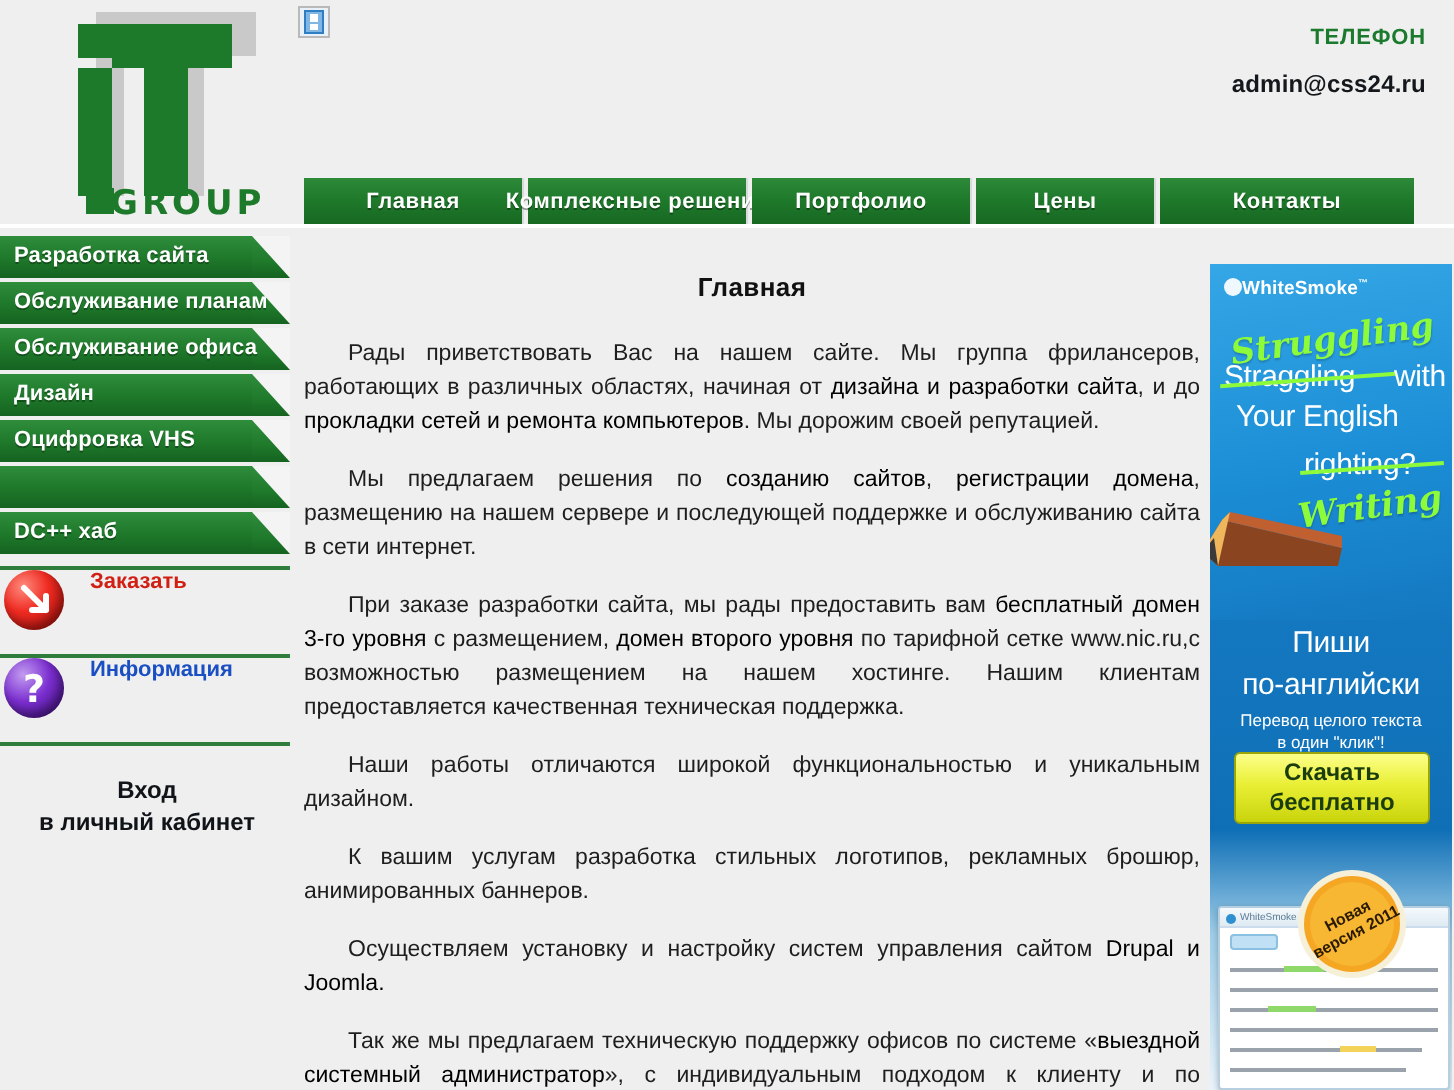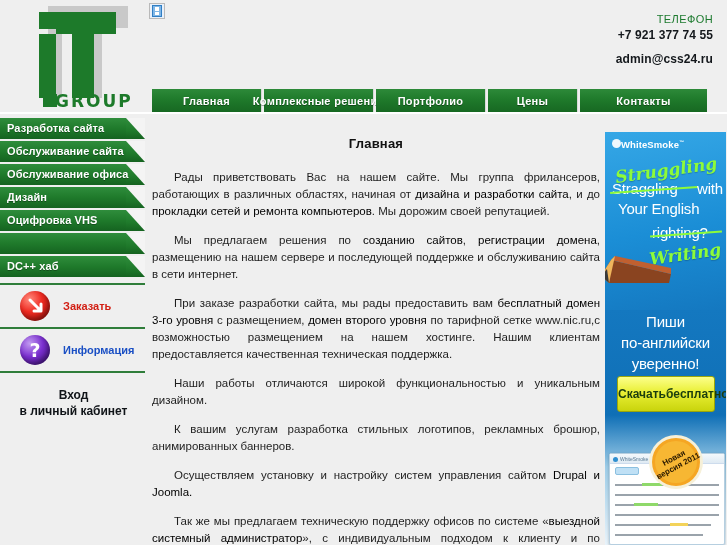--- a/index.html
+++ b/index.html
@@ -36,21 +36,21 @@
   }
   #broken-img svg { display:block; }
 
   #contacts {
     position: absolute; right: 14px; top: 12px;
     width: 210px;
     text-align: right;
   }
   .c-label {
     color: #1c7a2e;
-    font-weight: normal;
+    font-weight: bold;
     font-size: 11px;
     letter-spacing: .4px;
     line-height: 15px;
   }
   .c-value {
     color: #14181c;
     font-weight: bold;
     font-size: 12px;
     line-height: 17px;
     letter-spacing: .1px;
@@ -138,22 +138,21 @@
     height: 2px;
     background: #2f7d3a;
     margin: 6px 0 0 0;
     width: 145px;
   }
 
   .action-row {
     position: relative;
     height: 42px;
     display: flex;
-    align-items: center;
-    padding-left: 20px;
+    padding-left: 2px;
     cursor: pointer;
   }
   .ico-ball {
     width: 30px; height: 30px;
     border-radius: 50%;
     position: relative;
     flex: 0 0 auto;
   }
   .ico-red {
     background: radial-gradient(circle at 32% 28%, #ff8b7d 0%, #ef2b22 42%, #a30d08 100%);
@@ -287,22 +286,23 @@
     line-height: 11px;
     padding-top: 3px;
   }
   #dl-btn {
     position: absolute; left: 12px; top: 66px;
     width: 98px; height: 36px;
     background: linear-gradient(180deg,#fcff8a 0%, #e9ef35 45%, #c9d40c 100%);
     border: 1px solid #9aa50a;
     border-radius: 3px;
     display: flex;
+    flex-direction: column;
     align-items: center;
-    justify-content: flex-start;
+    justify-content: center;
     cursor: pointer;
   }
   #dl-btn span {
     color: #1b3d0e;
     font-size: 12px;
     font-weight: bold;
     line-height: 15px;
   }
 
   #ad-bottom {
@@ -394,21 +394,20 @@
         <rect x="0" y="0" width="14" height="14" fill="#e8f0fa"></rect>
         <rect x="2" y="1" width="10" height="12" fill="#2f7ec4"></rect>
         <rect x="3" y="2" width="8" height="10" fill="#7fb6e6"></rect>
         <rect x="5" y="3" width="4" height="4" fill="#ffffff"></rect>
         <rect x="5" y="8" width="4" height="3" fill="#ffffff"></rect>
       </svg>
     </div>
 
     <div id="contacts">
       <div class="c-label">ТЕЛЕФОН</div>
-      <div class="c-value">+7 921 377 74 55</div>
       <div class="c-gap"></div>
       <div class="c-value">admin@css24.ru</div>
     </div>
 
     <div id="nav">
       <div class="nav-item nav-0">Главная</div>
       <div class="nav-item nav-1">Комплексные решения</div>
       <div class="nav-item nav-2">Портфолио</div>
       <div class="nav-item nav-3">Цены</div>
       <div class="nav-item nav-4">Контакты</div>
@@ -422,21 +421,21 @@
     <div class="side-item">
       <div class="bg"></div>
       <div class="fold"></div>
       <div class="lbl">Разработка сайта</div>
     </div>
 
 
     <div class="side-item">
       <div class="bg"></div>
       <div class="fold"></div>
-      <div class="lbl">Обслуживание сайта</div>
+      <div class="lbl">Обслуживание планам</div>
     </div>
 
     <div class="side-item">
       <div class="bg"></div>
       <div class="fold"></div>
       <div class="lbl">Обслуживание офиса</div>
     </div>
 
     <div class="side-item">
       <div class="bg"></div>
@@ -523,21 +522,20 @@
         <polygon points="0,26 10,10 70,24 68,33 8,33" fill="#8a4420"></polygon>
         <polygon points="10,10 70,24 70,18 14,6" fill="#c06030"></polygon>
         <polygon points="0,26 10,10 14,6 8,33" fill="#f0b65c"></polygon>
         <polygon points="0,26 6,19 8,33" fill="#3a3a3a"></polygon>
       </svg>
     </div>
 
     <div id="ad-mid">
       <div class="ad-ru1">Пиши</div>
       <div class="ad-ru1">по-английски</div>
-      <div class="ad-ru1">уверенно!</div>
       <div class="ad-ru2">Перевод целого текста</div>
       <div class="ad-ru2" style="padding-top:0">в один "клик"!</div>
       <div id="dl-btn">
         <span>Скачать</span>
         <span>бесплатно</span>
       </div>
     </div>
 
     <div id="ad-bottom">
       <div id="ad-screenshot">

